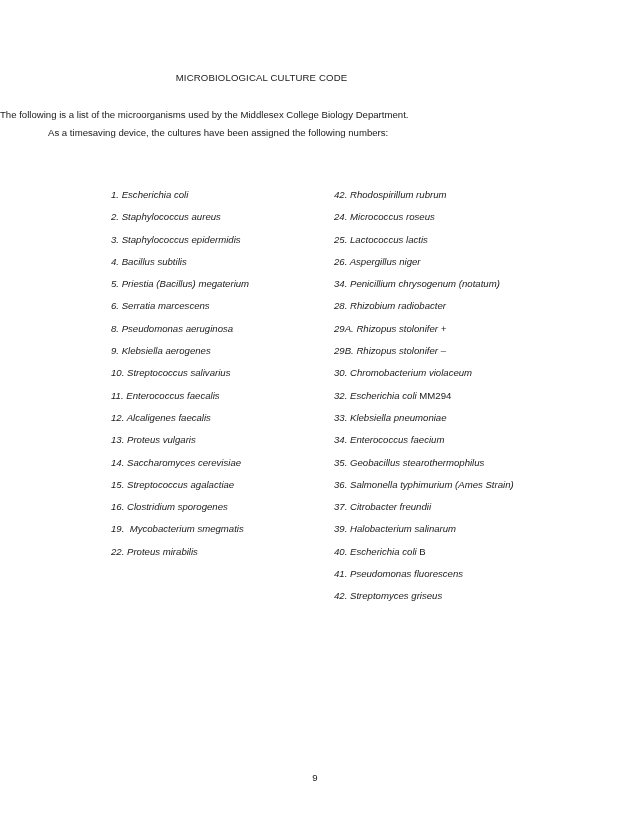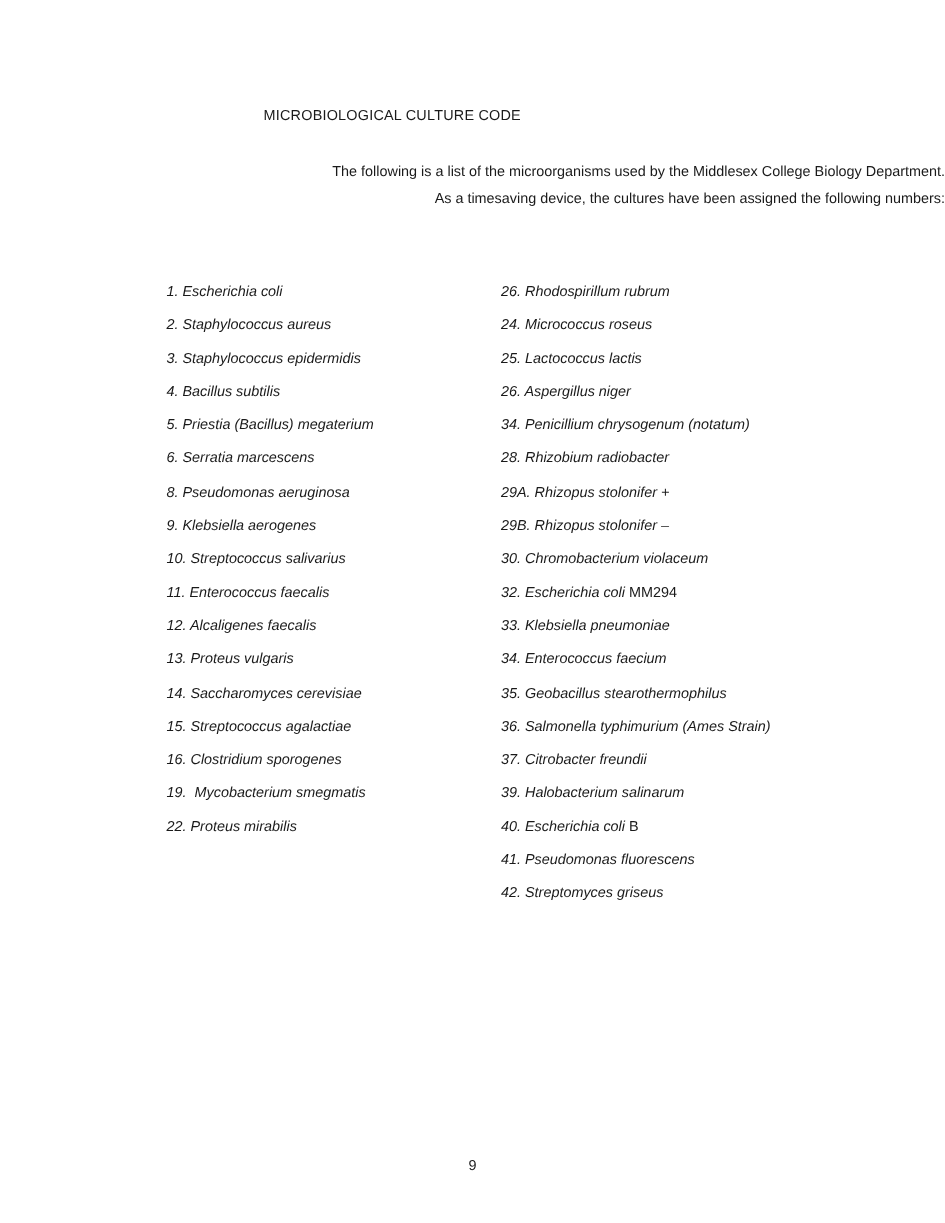--- a/index.html
+++ b/index.html
@@ -30,21 +30,21 @@
     font-size: 9.6px;
     letter-spacing: 0.15px;
     color: #1a1a1a;
   }
 
   .intro {
     position: absolute;
     top: 106px;
     left: 0;
     width: 630px;
-    text-align: right;
+    text-align: left;
     font-size: 9.6px;
     line-height: 18px;
     color: #1a1a1a;
   }
   .intro-line-1 {
     display: block;
   }
   .intro-line-2 {
     display: block;
     margin-left: 48px;
@@ -120,21 +120,21 @@
         <div class="entry"><span>11. Enterococcus faecalis</span></div>
         <div class="entry"><span>12. Alcaligenes faecalis</span></div>
         <div class="entry"><span>13. Proteus vulgaris</span></div>
         <div class="entry"><span>14. Saccharomyces cerevisiae</span></div>
         <div class="entry"><span>15. Streptococcus agalactiae</span></div>
         <div class="entry"><span>16. Clostridium sporogenes</span></div>
         <div class="entry"><span>19.  Mycobacterium smegmatis</span></div>
         <div class="entry"><span>22. Proteus mirabilis</span></div>
       </div>
     <div class="column column-right" id="right-column">
-        <div class="entry"><span>26. Rhodospirillum rubrum</span></div>
+        <div class="entry"><span>42. Rhodospirillum rubrum</span></div>
         <div class="entry"><span>24. Micrococcus roseus</span></div>
         <div class="entry"><span>25. Lactococcus lactis</span></div>
         <div class="entry"><span>26. Aspergillus niger</span></div>
         <div class="entry"><span>34. Penicillium chrysogenum (notatum)</span></div>
         <div class="entry"><span>28. Rhizobium radiobacter</span></div>
         <div class="entry"><span>29A. Rhizopus stolonifer +</span></div>
         <div class="entry"><span>29B. Rhizopus stolonifer –</span></div>
         <div class="entry"><span>30. Chromobacterium violaceum</span></div>
         <div class="entry"><span>32. Escherichia coli </span><span class="upright">MM294</span></div>
         <div class="entry"><span>33. Klebsiella pneumoniae</span></div>

